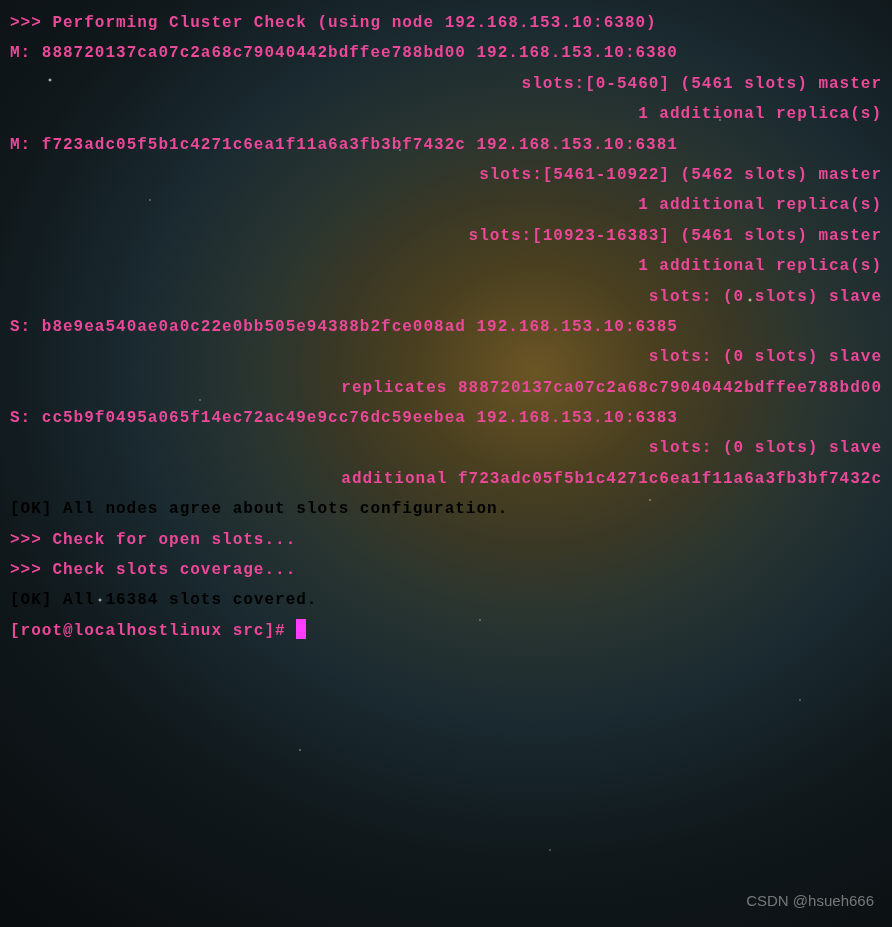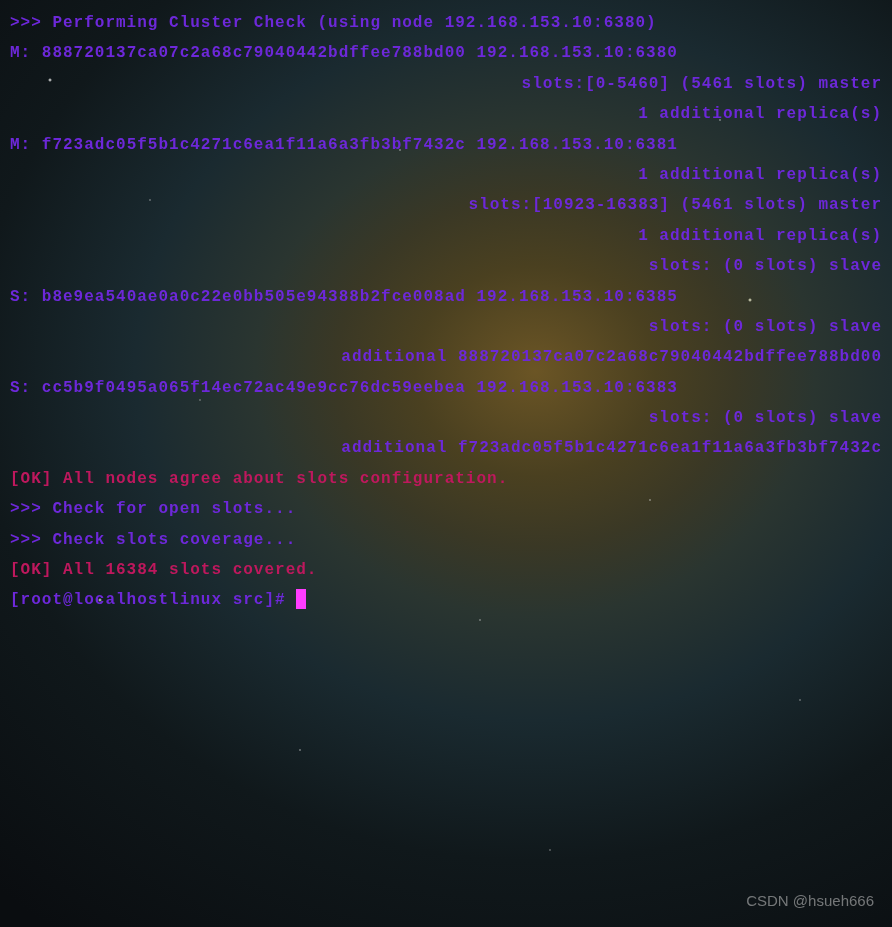--- a/index.html
+++ b/index.html
@@ -37,22 +37,22 @@
         radial-gradient(1px 1px at 300px 750px, #fff, transparent),
         radial-gradient(1px 1px at 550px 850px, #ccc, transparent),
         radial-gradient(1px 1px at 720px 120px, #fff, transparent),
         radial-gradient(1px 1px at 480px 620px, #eee, transparent);
       pointer-events: none;
     }
     .line {
       position: relative;
       white-space: pre;
     }
-    .white { color: #6d28d9; }
-    .green { color: #be185d; }
+    .white { color: #ec4899; }
+    .green { color: #000000; }
     .indent { padding-left: 42px; text-align: right; }
     .cursor {
       display: inline-block;
       width: 10px;
       height: 20px;
       background: #ff3cff;
       vertical-align: middle;
       margin-bottom: 3px;
     }
     .watermark {
@@ -72,36 +72,37 @@
 <div class="line white">&gt;&gt;&gt; Performing Cluster Check (using node 192.168.153.10:6380)</div>
 
 <div>
   <div class="line white"><span>M</span>: <span>888720137ca07c2a68c79040442bdffee788bd00</span> <span>192.168.153.10:6380</span></div>
   <div class="line white indent">slots:[0-5460] (5461 slots) master</div>
   <div class="line white indent">1 additional replica(s)</div>
 </div>
 
 <div>
   <div class="line white"><span>M</span>: <span>f723adc05f5b1c4271c6ea1f11a6a3fb3bf7432c</span> <span>192.168.153.10:6381</span></div>
+  <div class="line white indent">slots:[5461-10922] (5462 slots) master</div>
   <div class="line white indent">1 additional replica(s)</div>
 </div>
 
 <div>
   <div class="line white indent">slots:[10923-16383] (5461 slots) master</div>
   <div class="line white indent">1 additional replica(s)</div>
 </div>
 
 <div>
   <div class="line white indent">slots: (0 slots) slave</div>
 </div>
 
 <div>
   <div class="line white"><span>S</span>: <span>b8e9ea540ae0a0c22e0bb505e94388b2fce008ad</span> <span>192.168.153.10:6385</span></div>
   <div class="line white indent">slots: (0 slots) slave</div>
-  <div class="line white indent">additional 888720137ca07c2a68c79040442bdffee788bd00</div>
+  <div class="line white indent">replicates 888720137ca07c2a68c79040442bdffee788bd00</div>
 </div>
 
 <div>
   <div class="line white"><span>S</span>: <span>cc5b9f0495a065f14ec72ac49e9cc76dc59eebea</span> <span>192.168.153.10:6383</span></div>
   <div class="line white indent">slots: (0 slots) slave</div>
   <div class="line white indent">additional f723adc05f5b1c4271c6ea1f11a6a3fb3bf7432c</div>
 </div>
 
 <div class="line green">[OK] All nodes agree about slots configuration.</div>
 <div class="line white">&gt;&gt;&gt; Check for open slots...</div>

